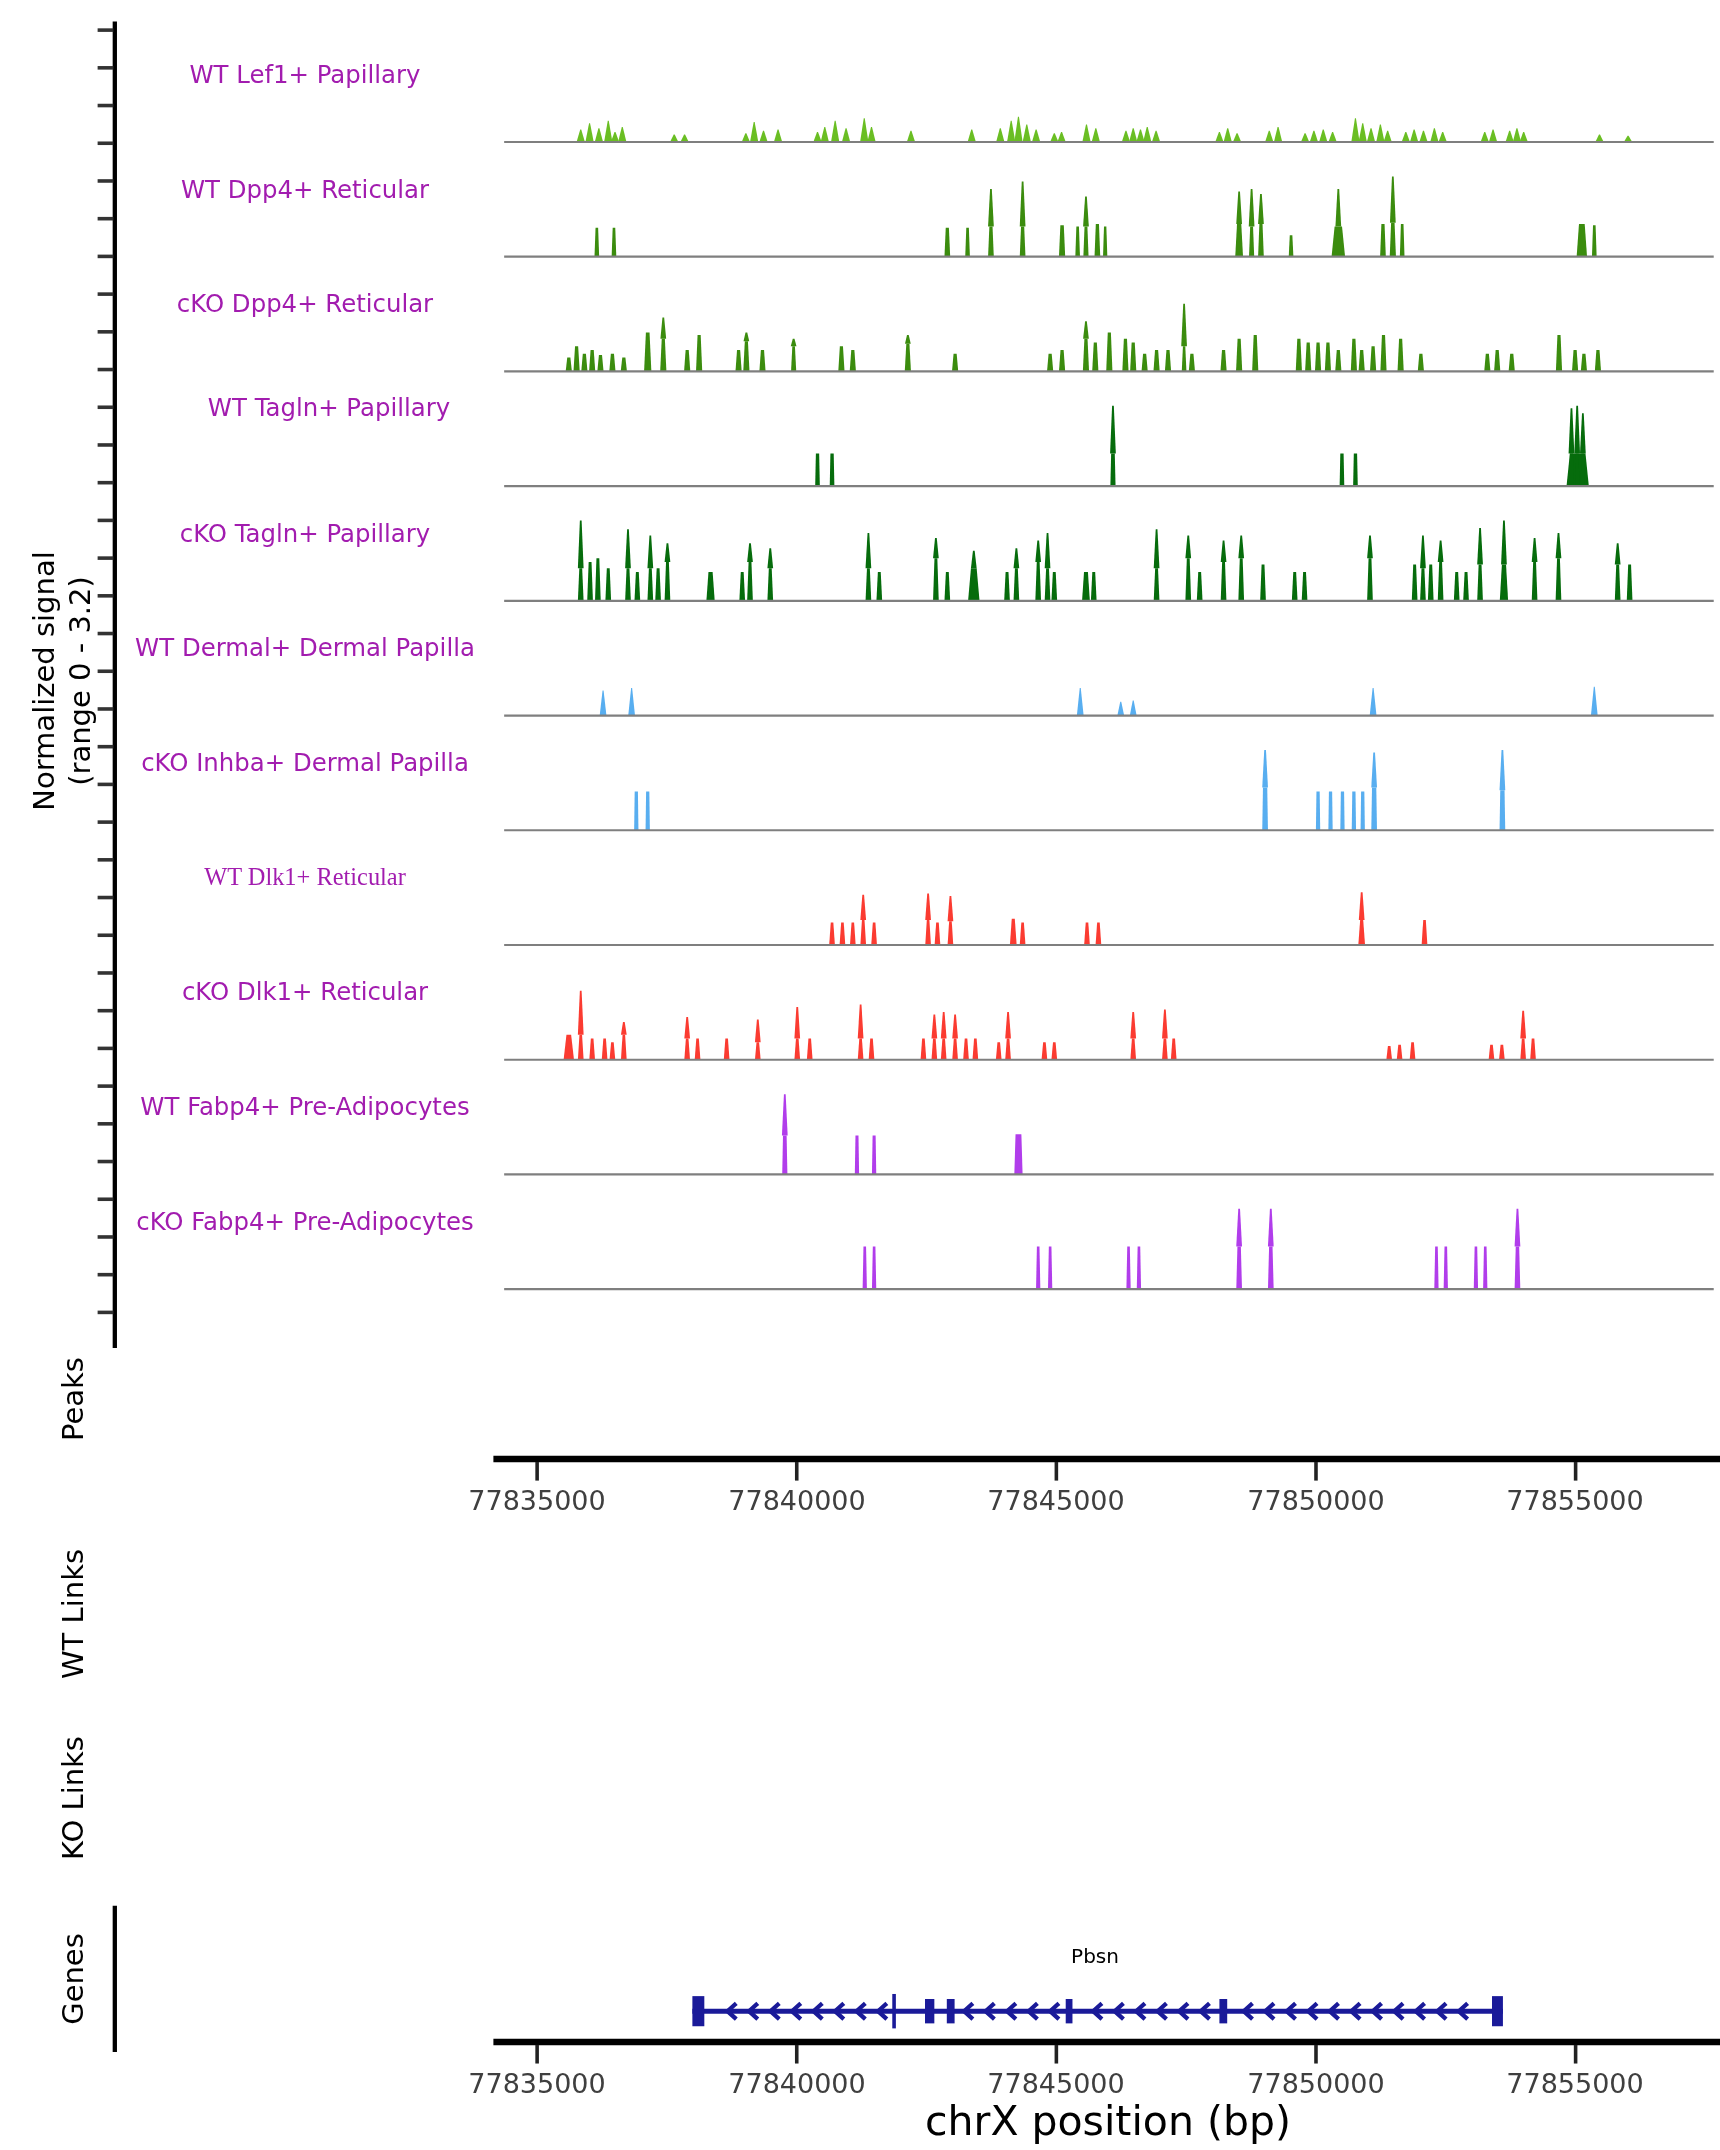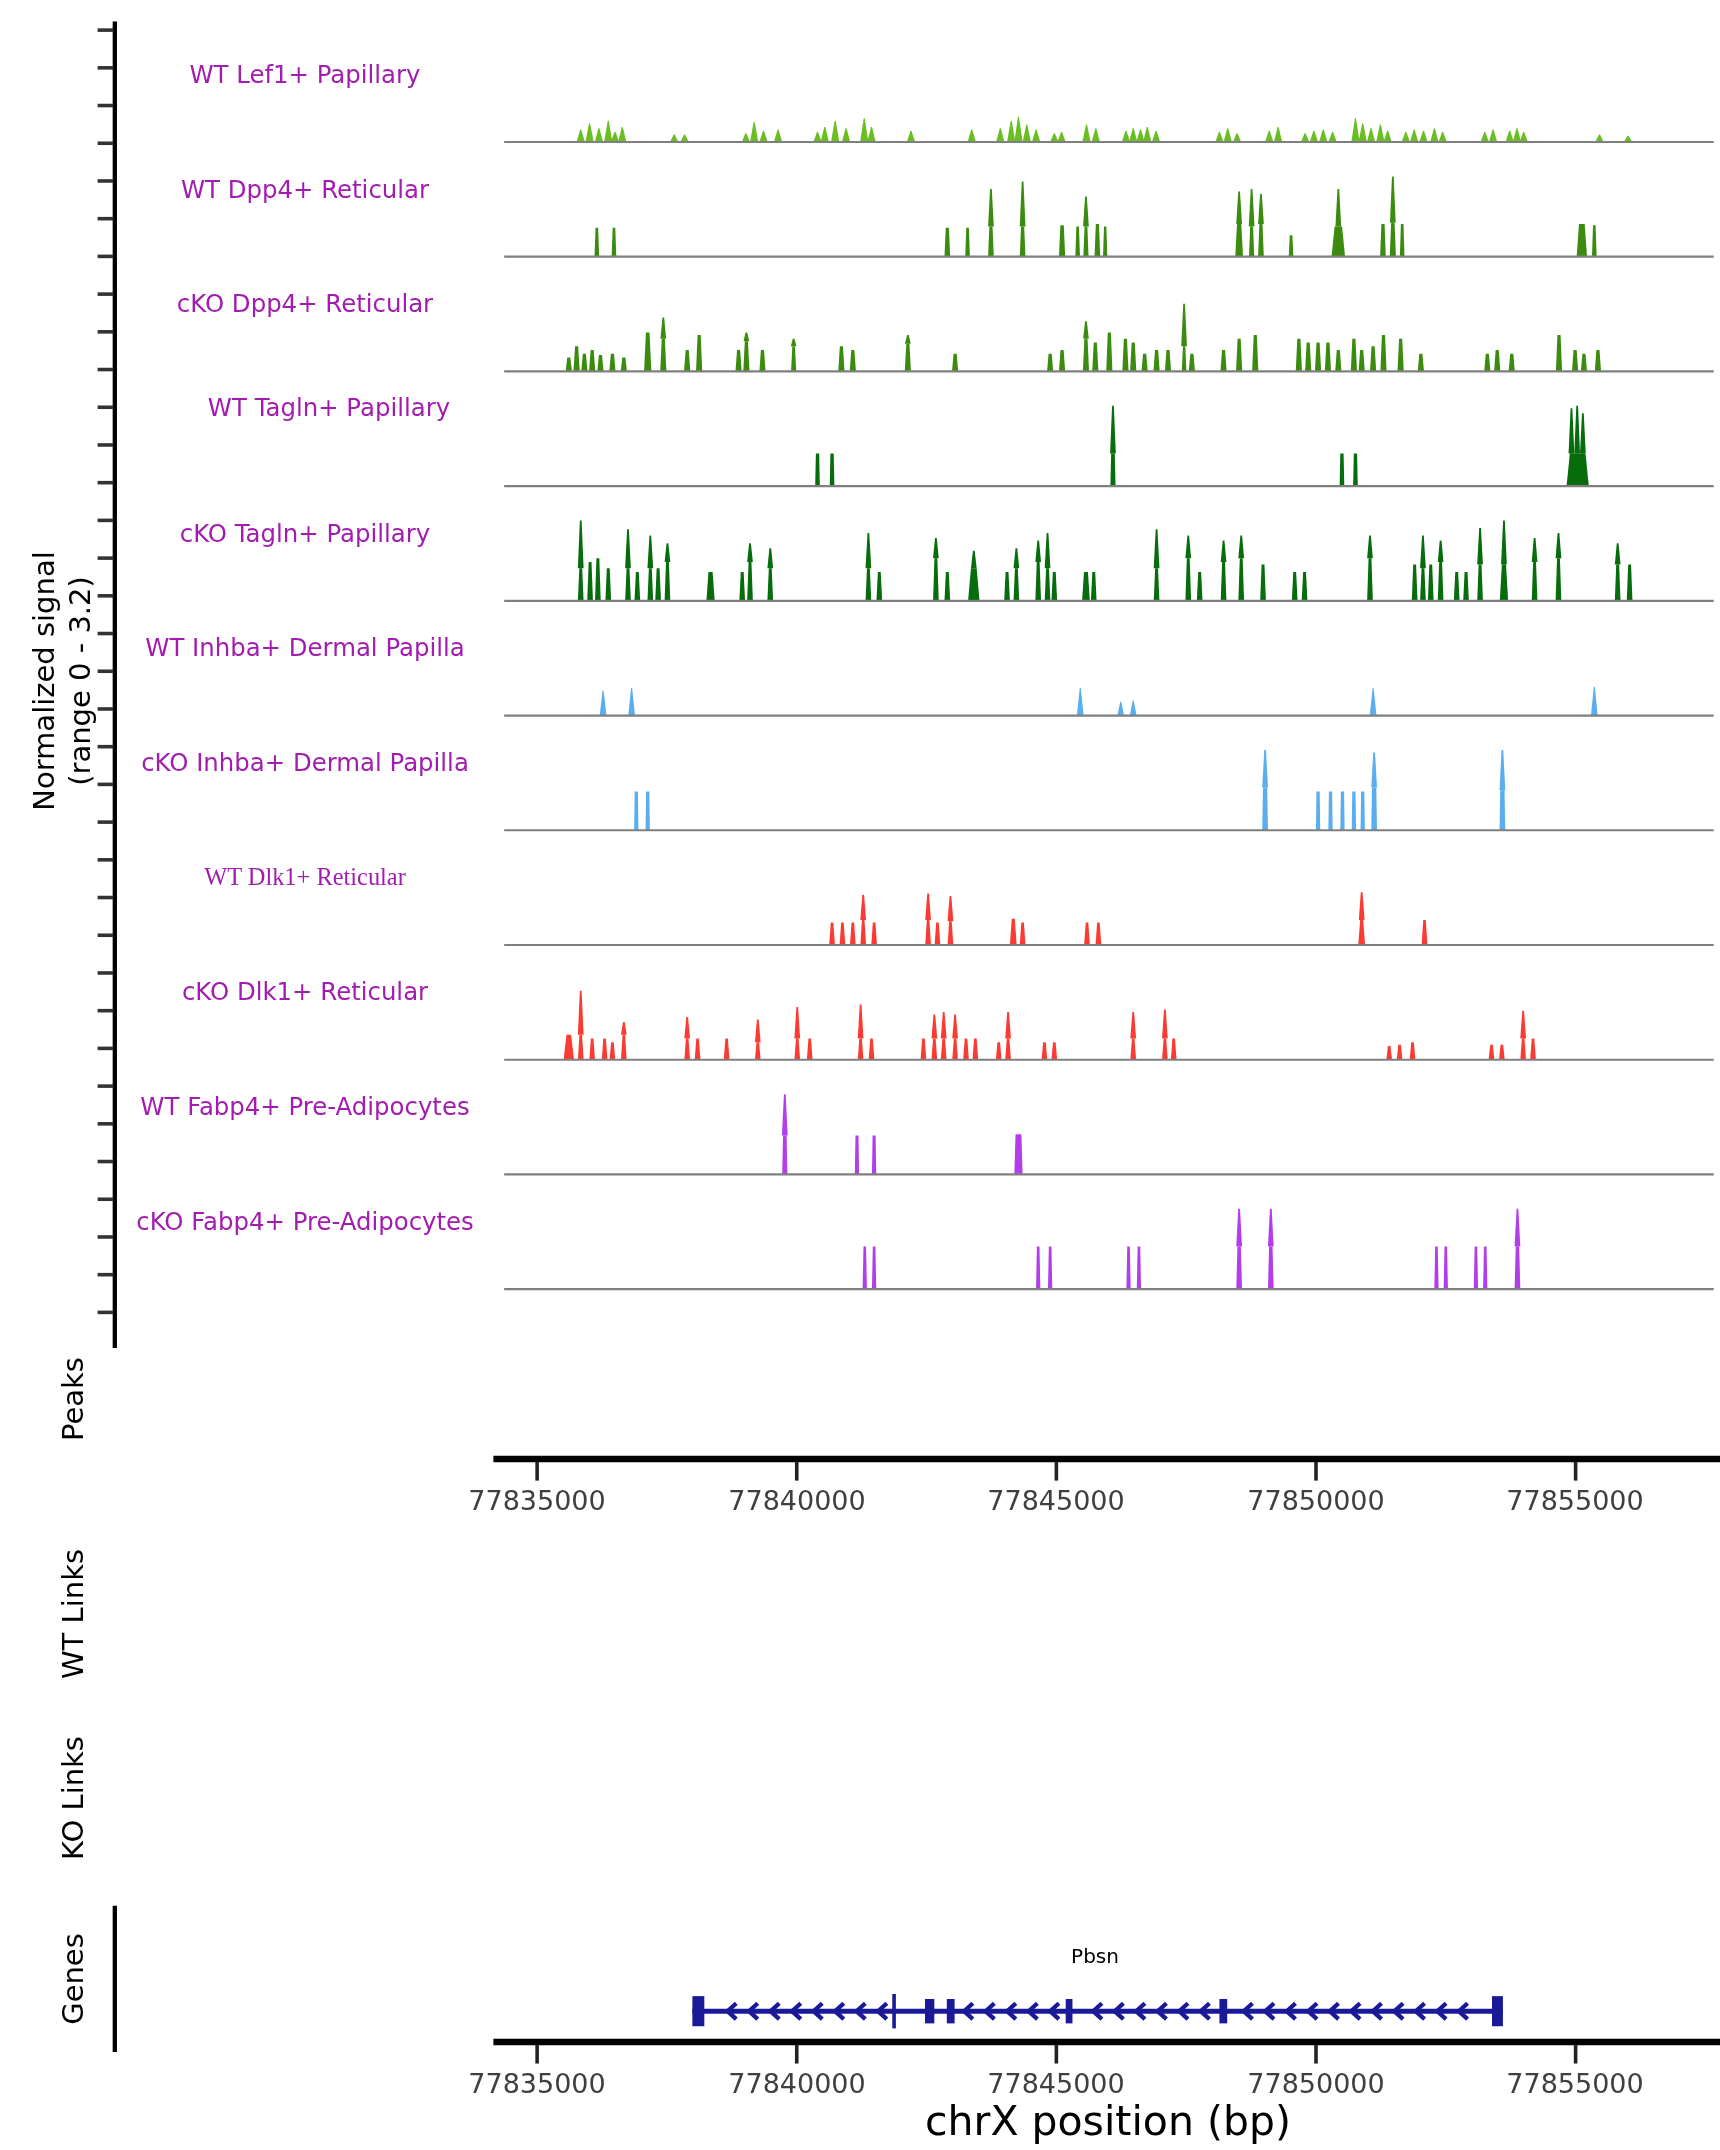--- a/index.html
+++ b/index.html
@@ -509,21 +509,21 @@
       <div class="lbl tick-lbl" style="left: 537px; top: 2083px;">77835000</div>
       <div class="lbl tick-lbl" style="left: 797px; top: 2083px;">77840000</div>
       <div class="lbl tick-lbl" style="left: 1056px; top: 2083px;">77845000</div>
       <div class="lbl tick-lbl" style="left: 1316px; top: 2083px;">77850000</div>
       <div class="lbl tick-lbl" style="left: 1575px; top: 2083px;">77855000</div>
       <div class="lbl track-lbl" style="left: 305px; top: 74px;">WT Lef1+ Papillary</div>
       <div class="lbl track-lbl" style="left: 305px; top: 189px;">WT Dpp4+ Reticular</div>
       <div class="lbl track-lbl" style="left: 305px; top: 303px;">cKO Dpp4+ Reticular</div>
       <div class="lbl track-lbl" style="left: 305px; top: 407px; margin-left: 24px;">WT Tagln+ Papillary</div>
       <div class="lbl track-lbl" style="left: 305px; top: 533px;">cKO Tagln+ Papillary</div>
-      <div class="lbl track-lbl" style="left: 305px; top: 647px;">WT Inhba+ Dermal Papilla</div>
+      <div class="lbl track-lbl" style="left: 305px; top: 647px;">WT Dermal+ Dermal Papilla</div>
       <div class="lbl track-lbl" style="left: 305px; top: 762px;">cKO Inhba+ Dermal Papilla</div>
       <div class="lbl track-lbl" style="left: 305px; top: 877px; font-family: Liberation Serif, serif;">WT Dlk1+ Reticular</div>
       <div class="lbl track-lbl" style="left: 305px; top: 991px;">cKO Dlk1+ Reticular</div>
       <div class="lbl track-lbl" style="left: 305px; top: 1106px;">WT Fabp4+ Pre-Adipocytes</div>
       <div class="lbl track-lbl" style="left: 305px; top: 1221px;">cKO Fabp4+ Pre-Adipocytes</div>
     </div>
 </div>
 
 
 </body></html>

